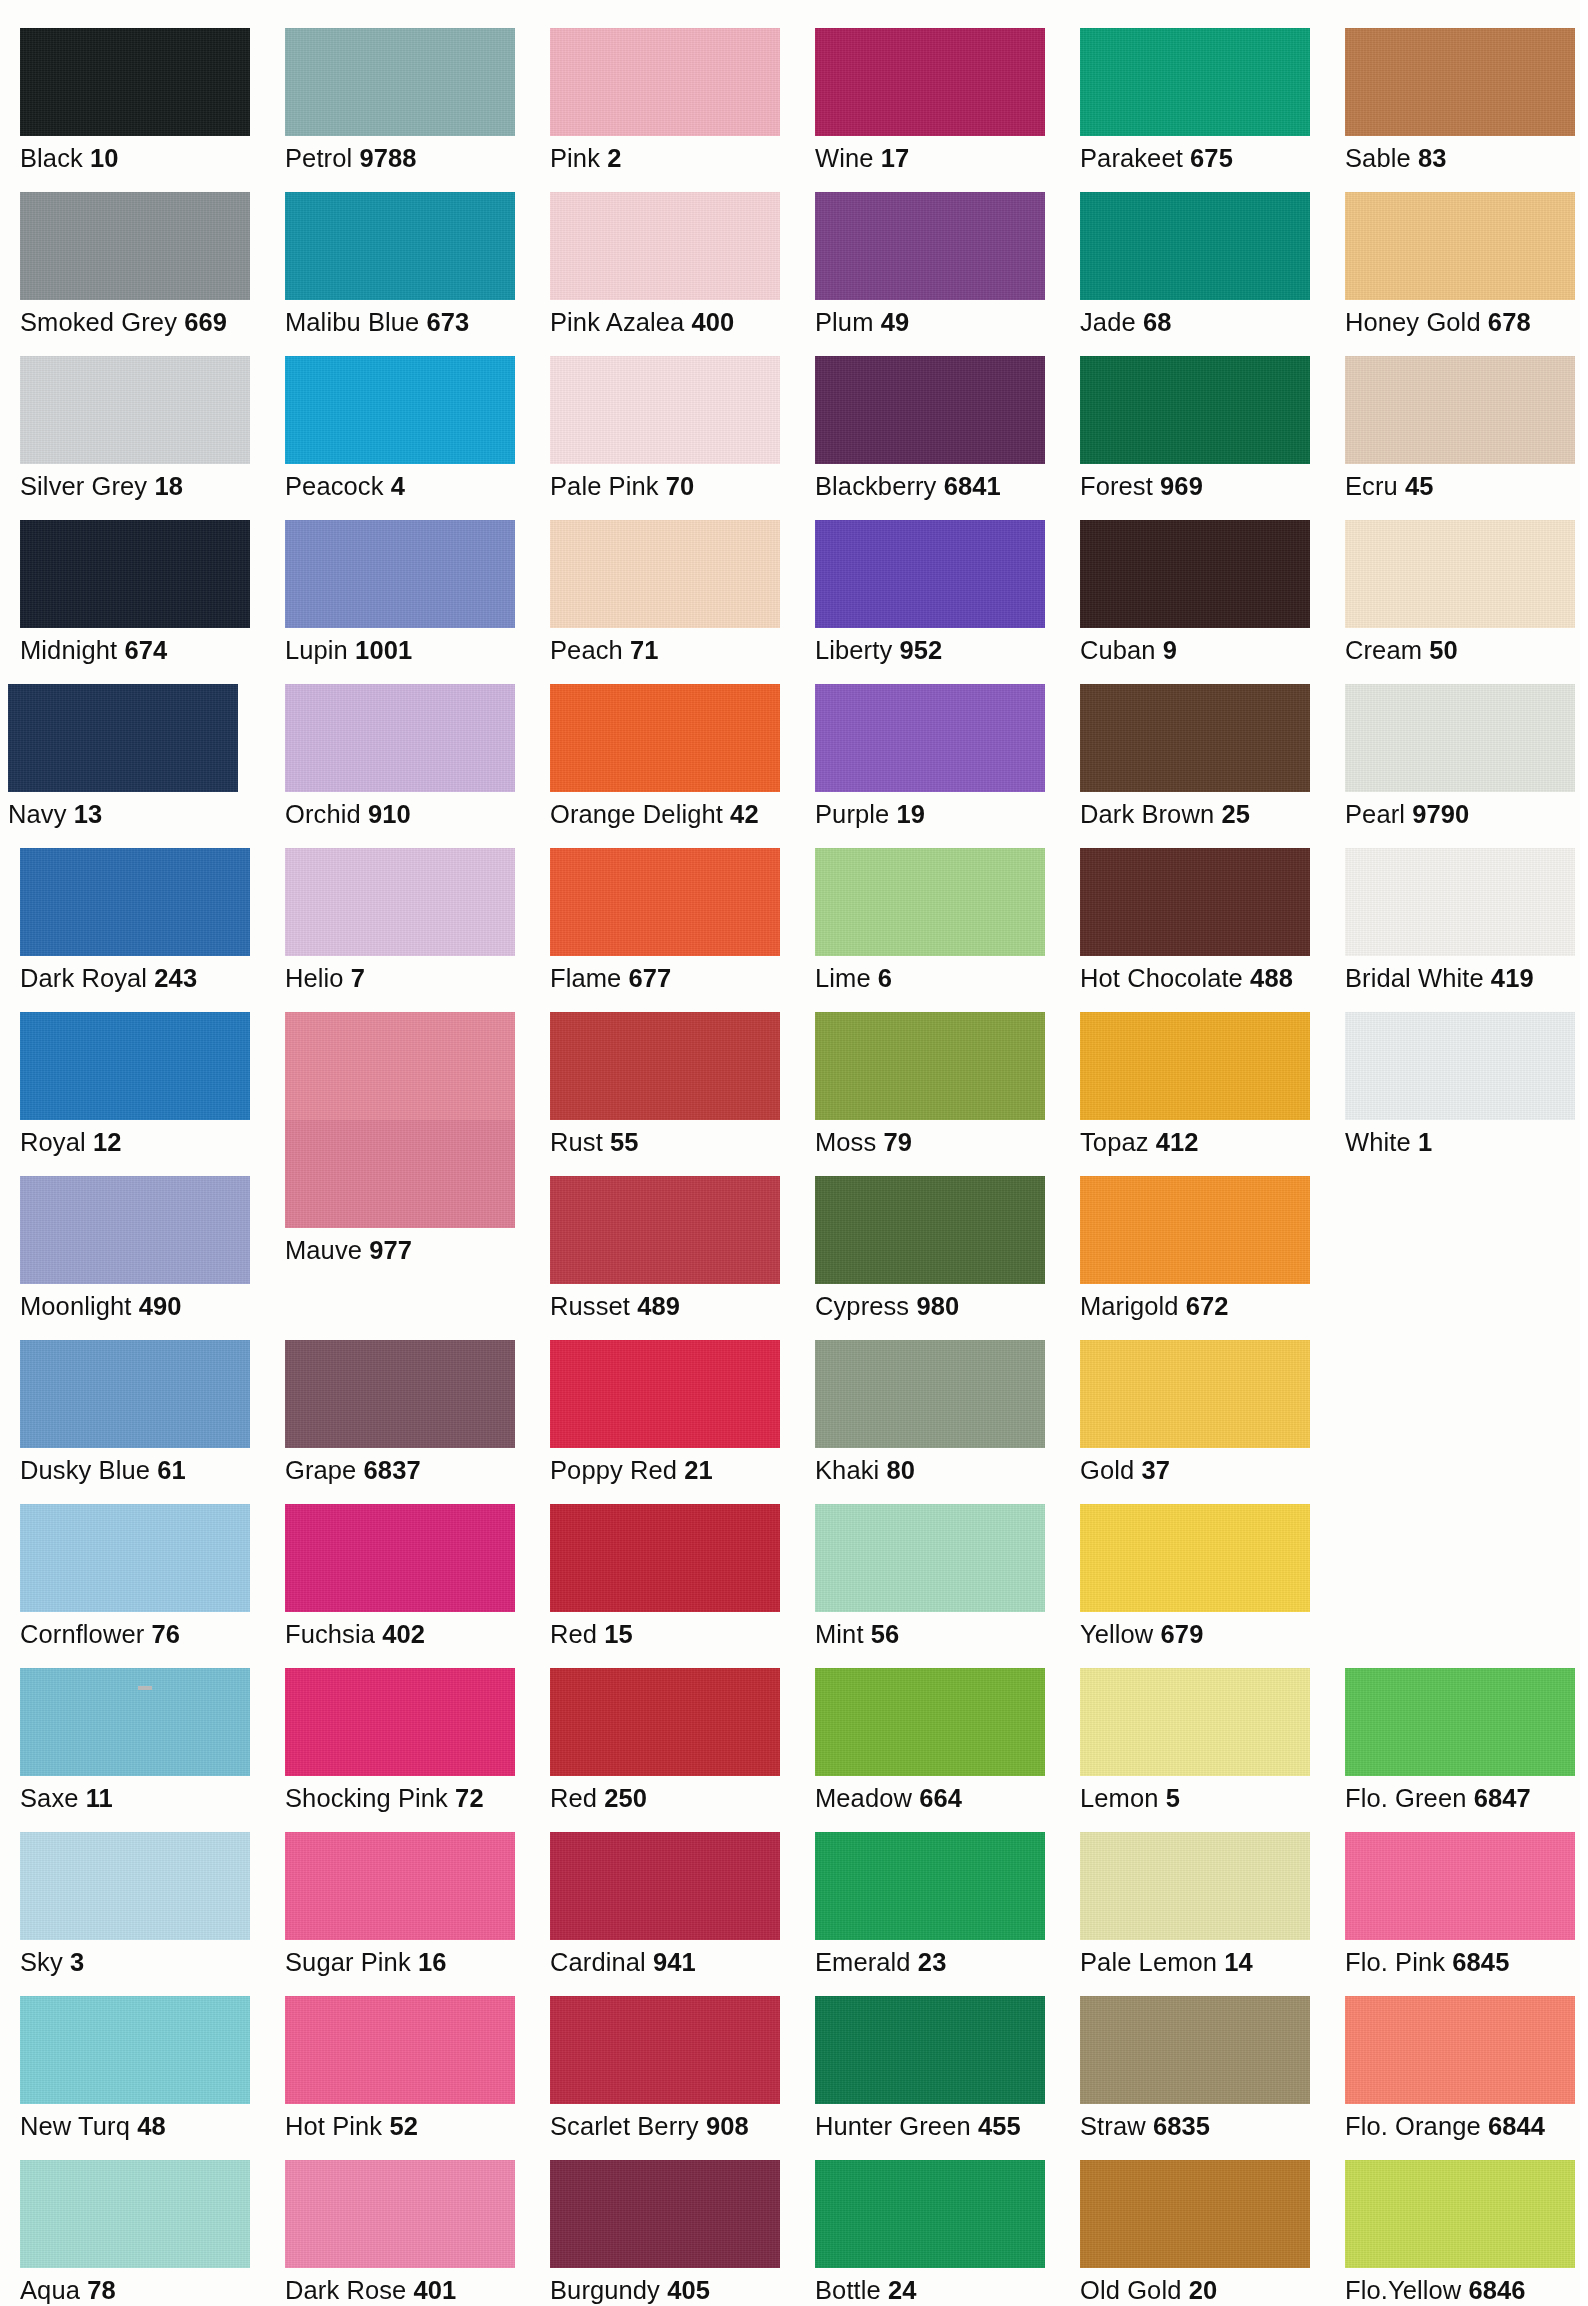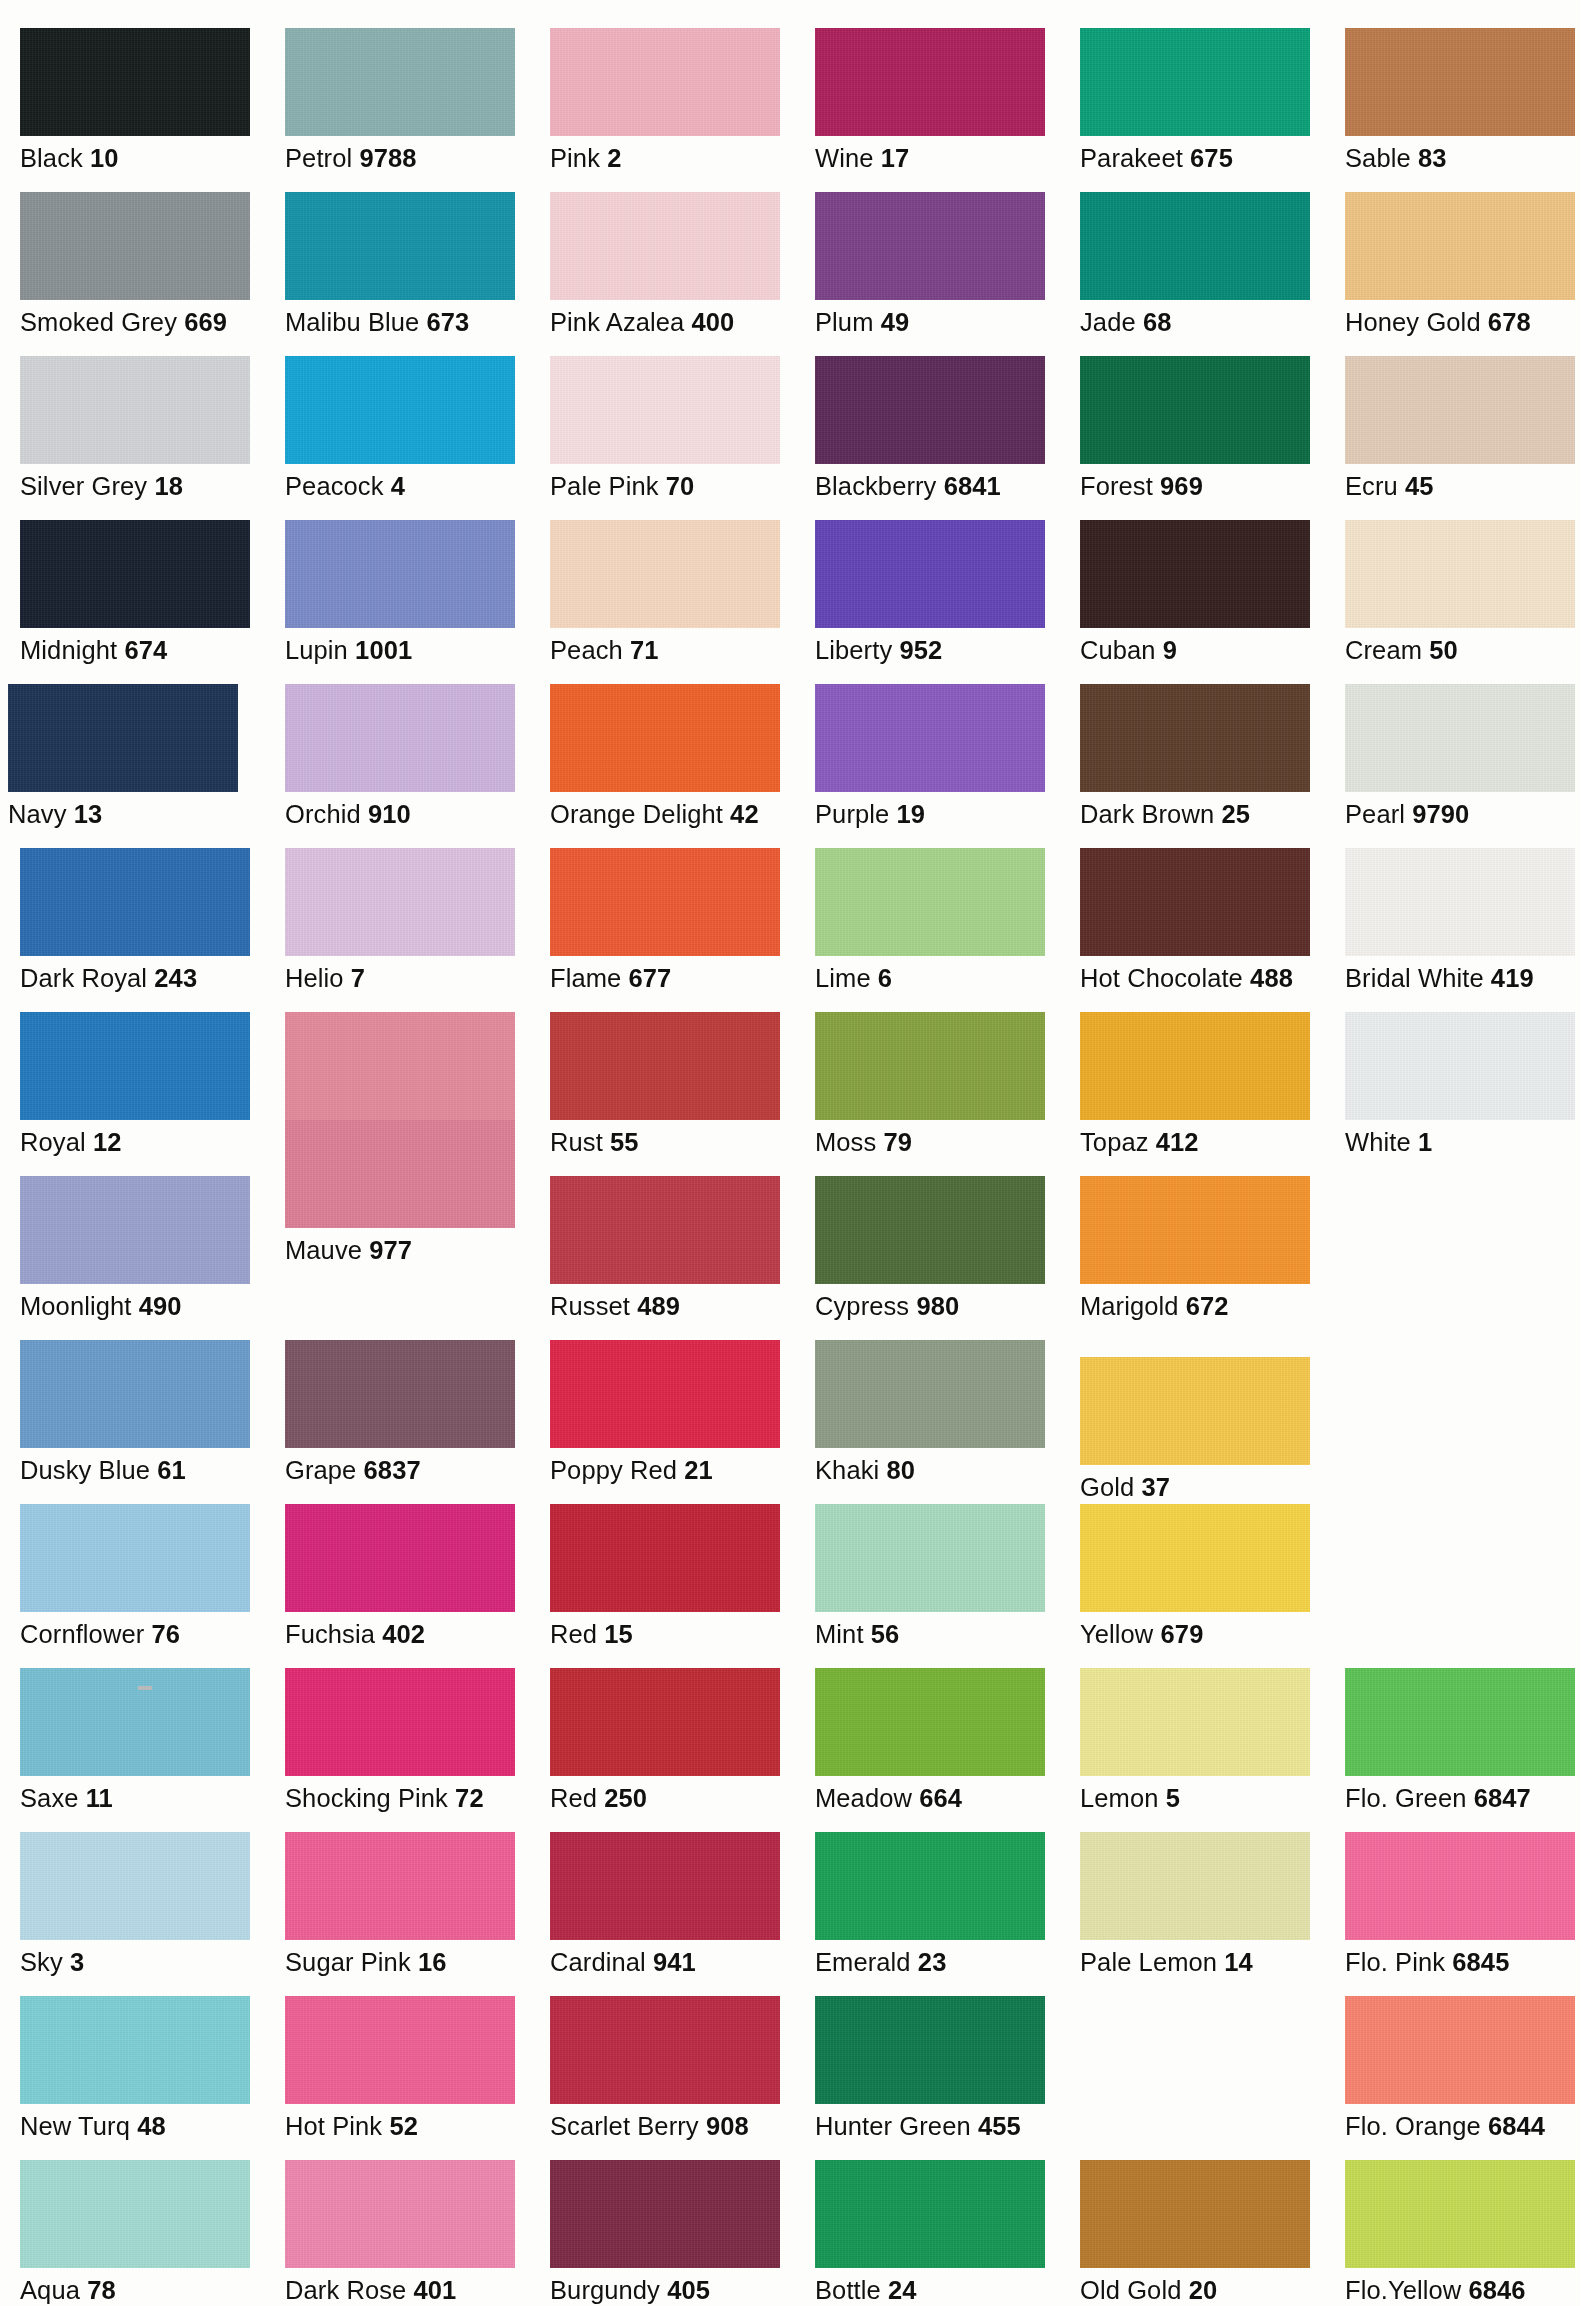--- a/index.html
+++ b/index.html
@@ -261,21 +261,21 @@
       <div class="swatch-label"><span>Grape</span> <span class="num">6837</span></div>
     </div>
     <div class="swatch-cell" style="left: 550px; top: 1340px;">
       <div class="swatch-chip" style="width: 230px; height: 108px; background: rgb(222, 38, 73);"></div>
       <div class="swatch-label"><span>Poppy Red</span> <span class="num">21</span></div>
     </div>
     <div class="swatch-cell" style="left: 815px; top: 1340px;">
       <div class="swatch-chip" style="width: 230px; height: 108px; background: rgb(141, 157, 135);"></div>
       <div class="swatch-label"><span>Khaki</span> <span class="num">80</span></div>
     </div>
-    <div class="swatch-cell" style="left: 1080px; top: 1340px; margin-top: 17px;">
+    <div class="swatch-cell" style="left: 1080px; top: 1340px;">
       <div class="swatch-chip" style="width: 230px; height: 108px; background: rgb(246, 201, 76);"></div>
       <div class="swatch-label"><span>Gold</span> <span class="num">37</span></div>
     </div>
     <div class="swatch-cell" style="left: 20px; top: 1504px;">
       <div class="swatch-chip" style="width: 230px; height: 108px; background: rgb(156, 203, 230);"></div>
       <div class="swatch-label"><span>Cornflower</span> <span class="num">76</span></div>
     </div>
     <div class="swatch-cell" style="left: 285px; top: 1504px;">
       <div class="swatch-chip" style="width: 230px; height: 108px; background: rgb(216, 37, 123);"></div>
       <div class="swatch-label"><span>Fuchsia</span> <span class="num">402</span></div>
@@ -348,20 +348,24 @@
       <div class="swatch-chip" style="width: 230px; height: 108px; background: rgb(239, 96, 147);"></div>
       <div class="swatch-label"><span>Hot Pink</span> <span class="num">52</span></div>
     </div>
     <div class="swatch-cell" style="left: 550px; top: 1996px;">
       <div class="swatch-chip" style="width: 230px; height: 108px; background: rgb(187, 42, 68);"></div>
       <div class="swatch-label"><span>Scarlet Berry</span> <span class="num">908</span></div>
     </div>
     <div class="swatch-cell" style="left: 815px; top: 1996px;">
       <div class="swatch-chip" style="width: 230px; height: 108px; background: rgb(14, 122, 76);"></div>
       <div class="swatch-label"><span>Hunter Green</span> <span class="num">455</span></div>
+    </div>
+    <div class="swatch-cell" style="left: 1080px; top: 1996px;">
+      <div class="swatch-chip" style="width: 230px; height: 108px; background: rgb(157, 143, 107);"></div>
+      <div class="swatch-label"><span>Straw</span> <span class="num">6835</span></div>
     </div>
     <div class="swatch-cell" style="left: 1345px; top: 1996px;">
       <div class="swatch-chip" style="width: 230px; height: 108px; background: rgb(250, 131, 112);"></div>
       <div class="swatch-label"><span>Flo. Orange</span> <span class="num">6844</span></div>
     </div>
     <div class="swatch-cell" style="left: 20px; top: 2160px;">
       <div class="swatch-chip" style="width: 230px; height: 108px; background: rgb(163, 220, 210);"></div>
       <div class="swatch-label"><span>Aqua</span> <span class="num">78</span></div>
     </div>
     <div class="swatch-cell" style="left: 285px; top: 2160px;">

